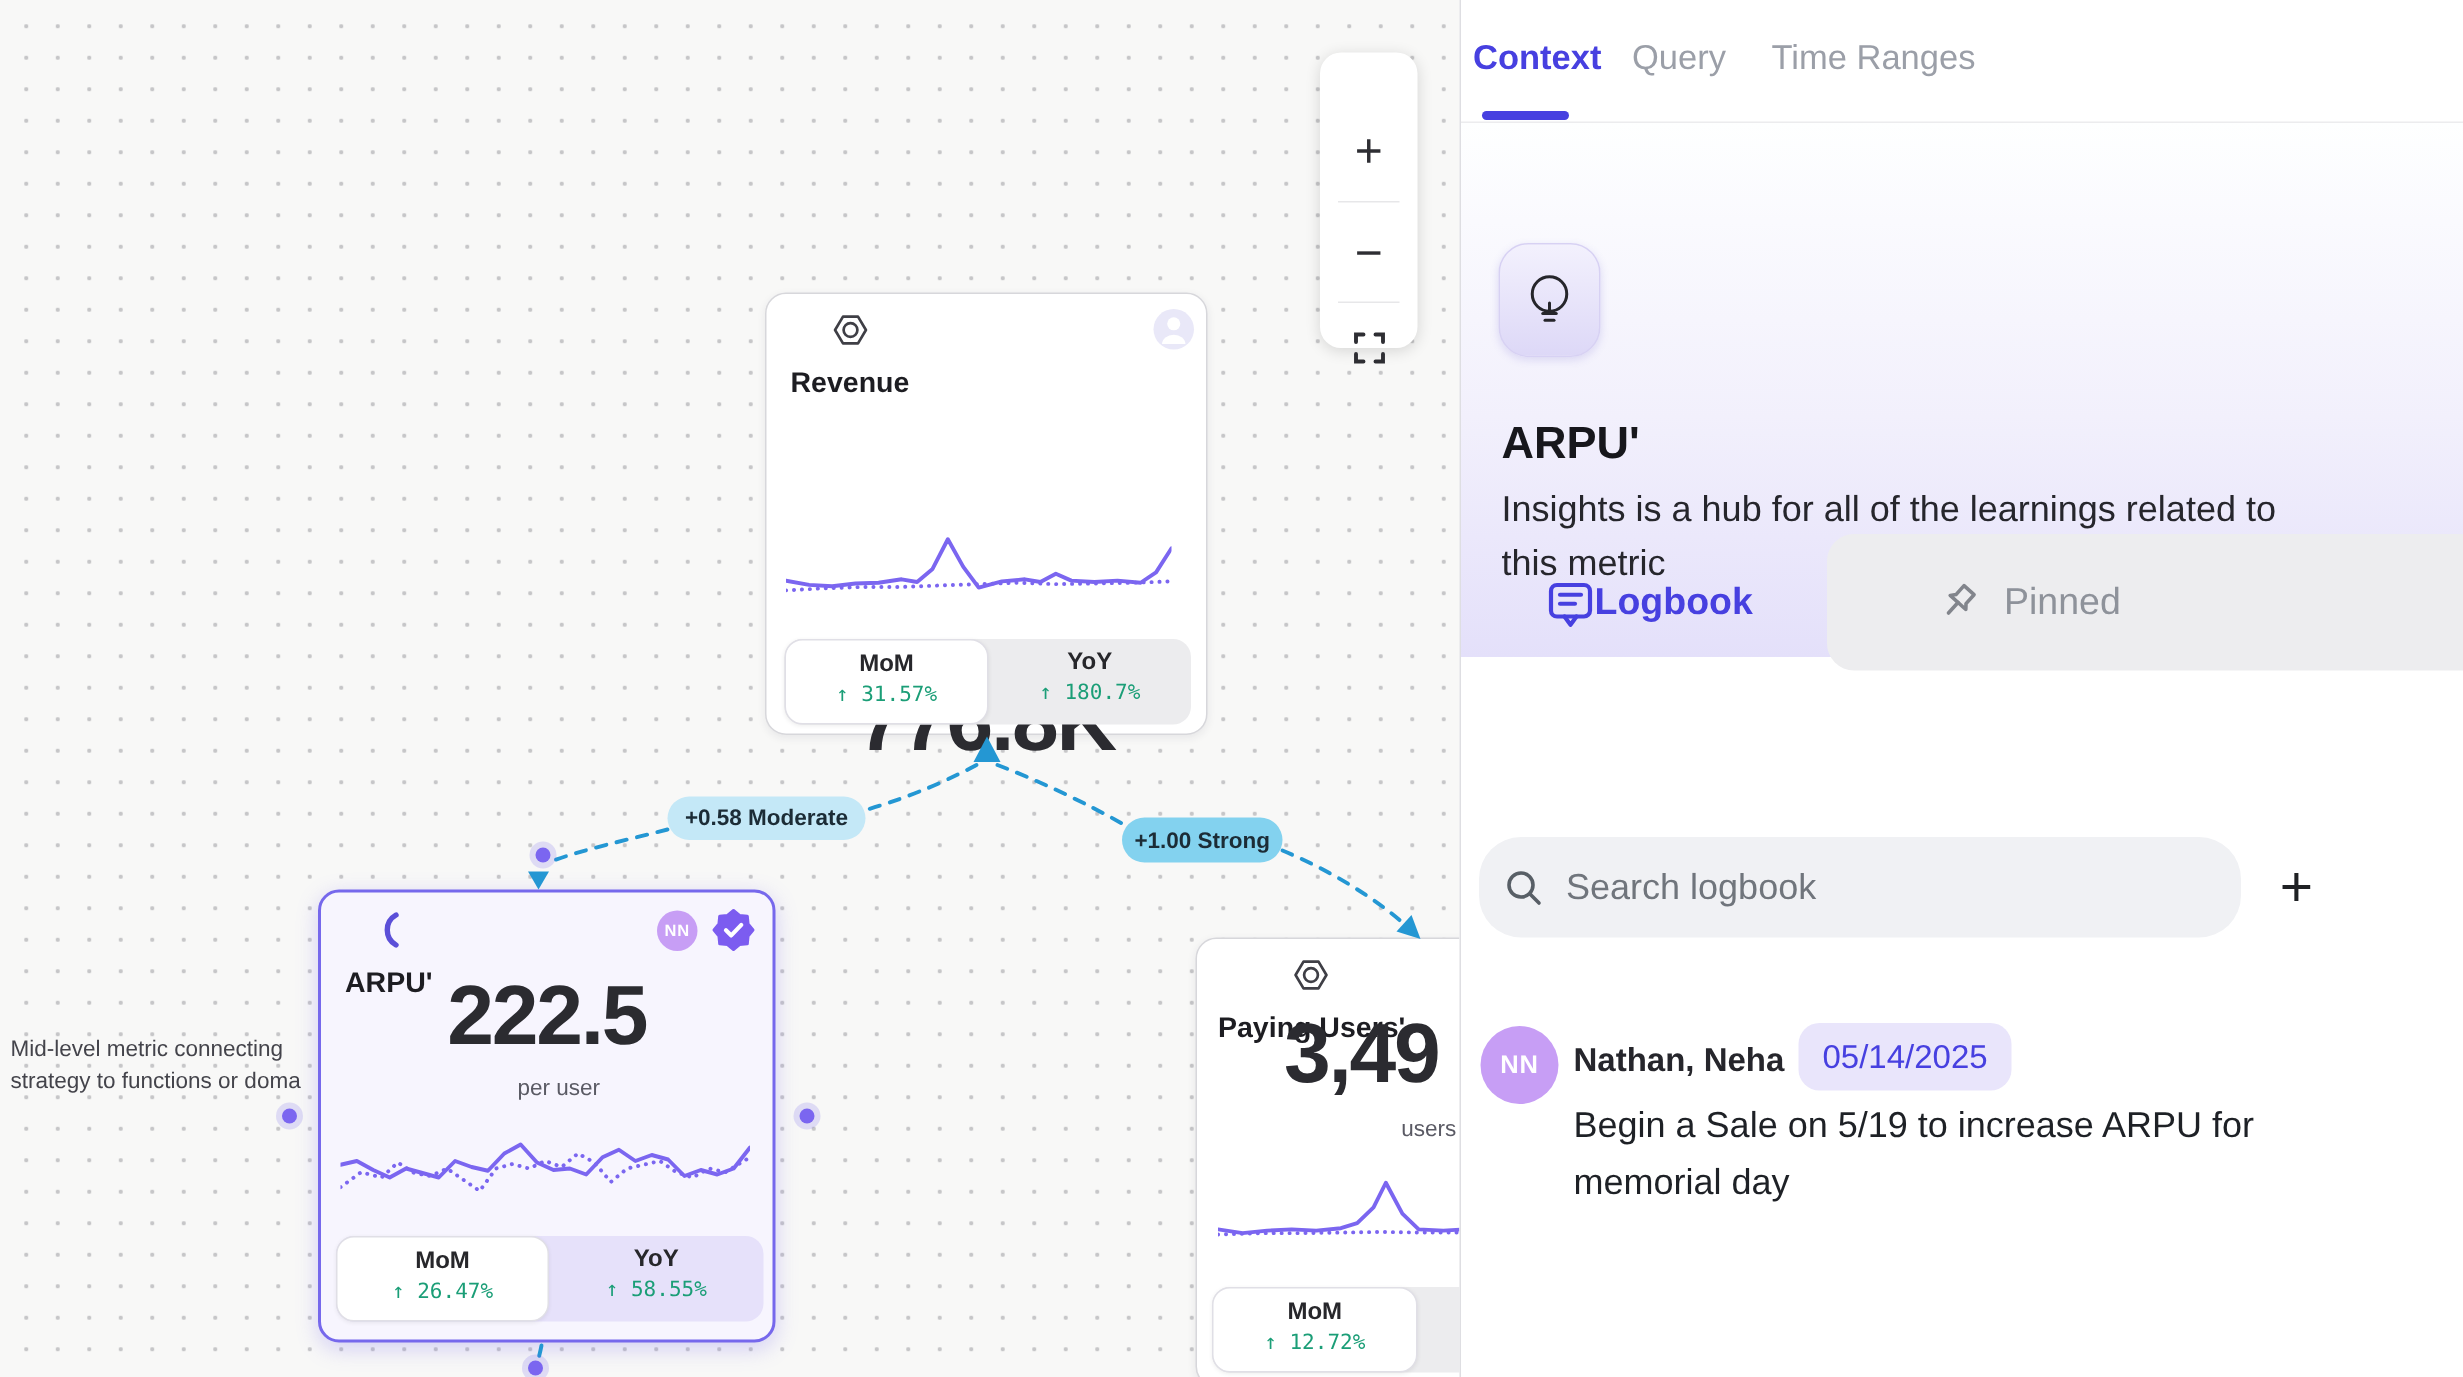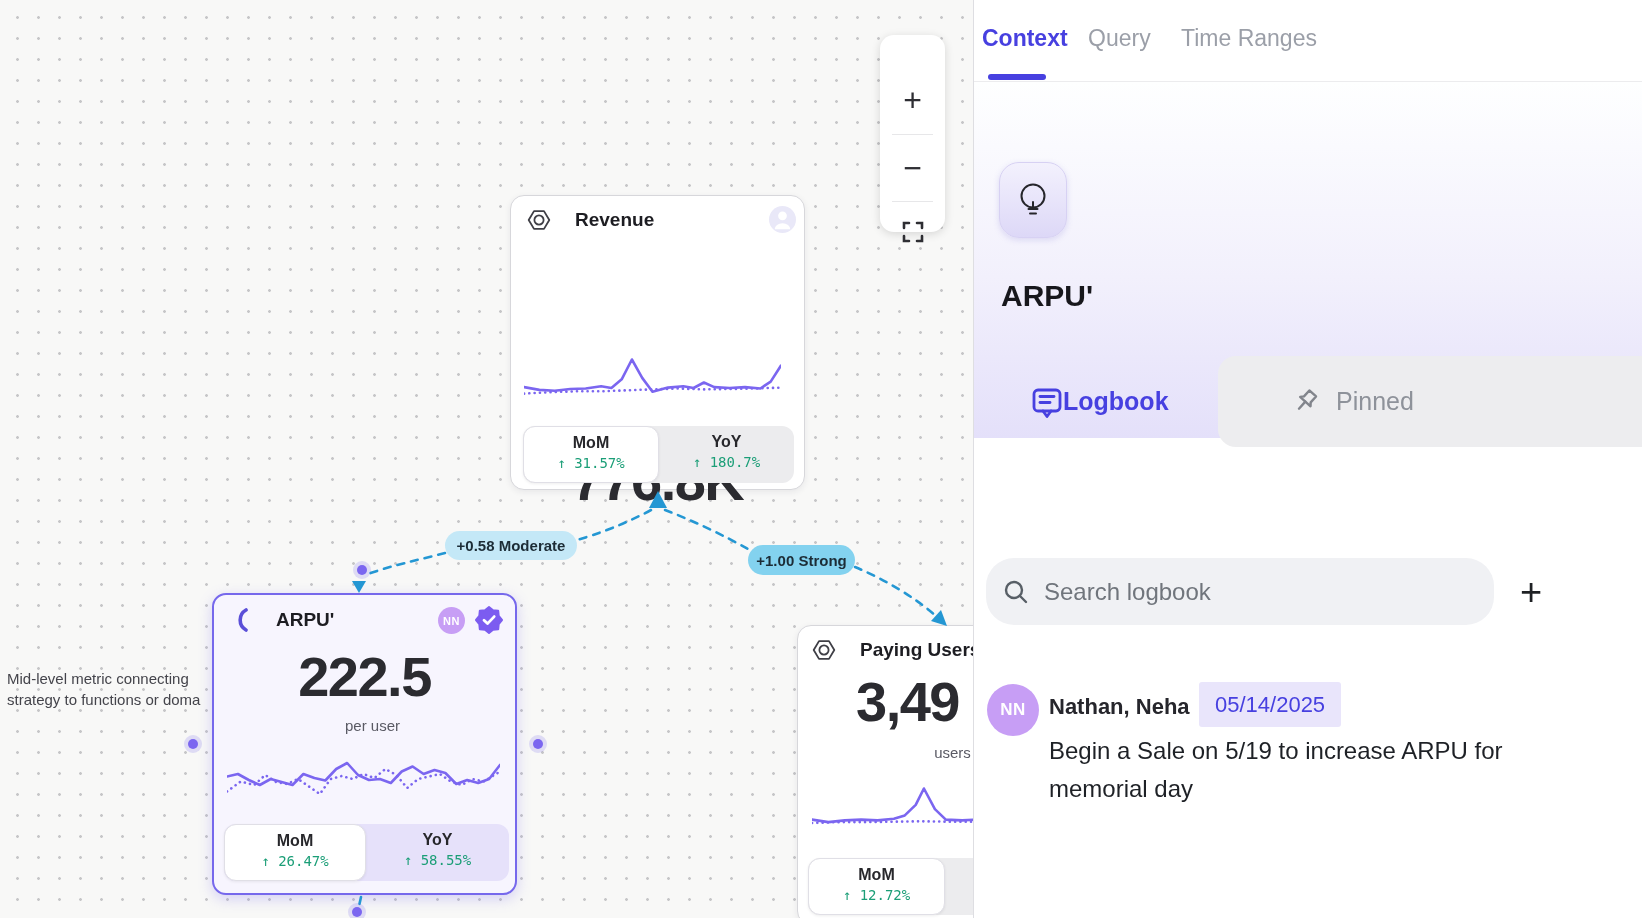--- a/index.html
+++ b/index.html
@@ -15,21 +15,21 @@
 
   .lvl-note{position:absolute;color:#3c3c42;}
   .lvl-title{font-size:19px;font-weight:bold;color:#26262b;white-space:nowrap;}
   .lvl-desc{font-size:15px;line-height:20px;color:#44444b;margin-top:8px;}
 
   
   .card{position:absolute;background:#fff;border:1.5px solid #d7d7db;border-radius:14px;
         box-shadow:0 2px 6px rgba(40,40,60,.08);}
   .card.selected{background:#f7f5fe;border:2px solid var(--selected-border);
         box-shadow:0 4px 14px rgba(118,104,236,.28);}
-  .card-header{position:absolute;left:16px;top:12px;display:flex;align-items:center;gap:24px;}
+  .card-header{position:absolute;left:16px;top:12px;display:flex;align-items:center;gap:13px;flex-direction:column;}
   .card-title{font-size:19px;font-weight:bold;color:#1d1d22;white-space:nowrap;}
   .card-value{position:absolute;left:0;width:100%;text-align:center;font-size:56px;
         font-weight:bold;color:#2b2b30;letter-spacing:-1.5px;}
   .card-unit{position:absolute;left:0;width:100%;text-align:center;font-size:15px;color:#5a5a64;padding-left:16px;}
   .avatar-dot{position:absolute;border-radius:50%;display:flex;align-items:center;justify-content:center;}
   .nn-badge{width:27px;height:27px;background:var(--avatar-purple);color:#fff;
         font-size:11px;font-weight:bold;letter-spacing:.5px;}
   .person-badge{width:27px;height:27px;background:#e9e8f8;}
 
   .chips{position:absolute;border-radius:12px;background:#ececee;}
@@ -87,35 +87,35 @@
         font-family:"Liberation Sans",sans-serif;width:430px;margin-left:12px;}
   .searchbox input::placeholder{color:#70757c;}
   .plus-btn{position:absolute;left:535px;top:570px;width:44px;height:44px;display:flex;align-items:center;
         justify-content:center;font-size:38px;font-weight:500;color:#1f2124;cursor:pointer;}
 
   .entry{position:absolute;left:13px;top:684px;width:640px;}
   .entry-avatar{position:absolute;left:0;top:0;width:52px;height:52px;border-radius:50%;
         background:var(--avatar-purple);color:#fff;font-size:17px;font-weight:bold;letter-spacing:.5px;
         display:flex;align-items:center;justify-content:center;}
   .entry-author{position:absolute;left:62px;top:10px;font-size:22px;font-weight:bold;color:#26262c;white-space:nowrap;}
-  .entry-date{position:absolute;left:212px;top:-2px;height:45px;border-radius:3px;background:var(--badge-bg);
+  .entry-date{position:absolute;left:212px;top:-2px;height:45px;border-radius:14px;background:var(--badge-bg);
         color:var(--accent);font-size:22px;font-weight:500;display:flex;align-items:center;padding:0 16px;}
   .entry-text{position:absolute;left:62px;top:48px;width:492px;font-size:24px;line-height:38px;color:#1e2126;}
 
   svg{display:block;}
 </style>
 </head>
 <body>
 
 <div class="app">
 
   <div class="canvas">
 
     <div class="lvl-note" style="left:7px;top:666px;width:280px;">
-      <div class="lvl-desc" style="margin-top:3px;">Mid-level metric connecting</div>
+      <div class="lvl-desc" style="margin-top:24px;">Mid-level metric connecting</div>
       <div class="lvl-desc" style="margin-top:1px;">strategy to functions or doma</div>
     </div>
 
     <div class="card" style="left:510px;top:195px;width:295px;height:295px;">
       <div class="card-header">
         <span>
           <svg width="24" height="24" viewBox="-12 -12 24 24">
               <g fill="none" stroke="#3f3f46" stroke-width="1.8" stroke-linejoin="round">
                 <polygon points="5,-8.9 10.3,0 5,8.9 -5,8.9 -10.3,0 -5,-8.9"></polygon>
                 <circle r="4.6"></circle>
@@ -261,20 +261,21 @@
         <span>
           <svg width="34" height="40" viewBox="-17 -20 34 40" fill="none" stroke="#26262b" stroke-width="2">
               <circle cx="0" cy="-4" r="11.5"></circle>
               <path d="M-4.5,9 H4.5" stroke-linecap="round"></path>
               <path d="M-3,13.5 H3" stroke-linecap="round"></path>
               <path d="M0,2 V7" stroke-linecap="round"></path>
             </svg>
         </span>
       </div>
       <div class="metric-title">ARPU'</div>
+      <div class="metric-desc">Insights is a hub for all of the learnings related to this metric</div>
     </div>
 
     <div class="sec-tab-logbook">
       <span>
         <svg width="32" height="32" viewBox="-16 -16 32 32" fill="none" stroke="#4740e0" stroke-width="2.8" stroke-linejoin="round" stroke-linecap="round">
             <rect x="-13" y="-12" width="26" height="21" rx="4"></rect>
             <path d="M-4,9 L0,14.5 L4,9"></path>
             <path d="M-7,-5.5 H7"></path>
             <path d="M-7,0.5 H3"></path>
           </svg>

